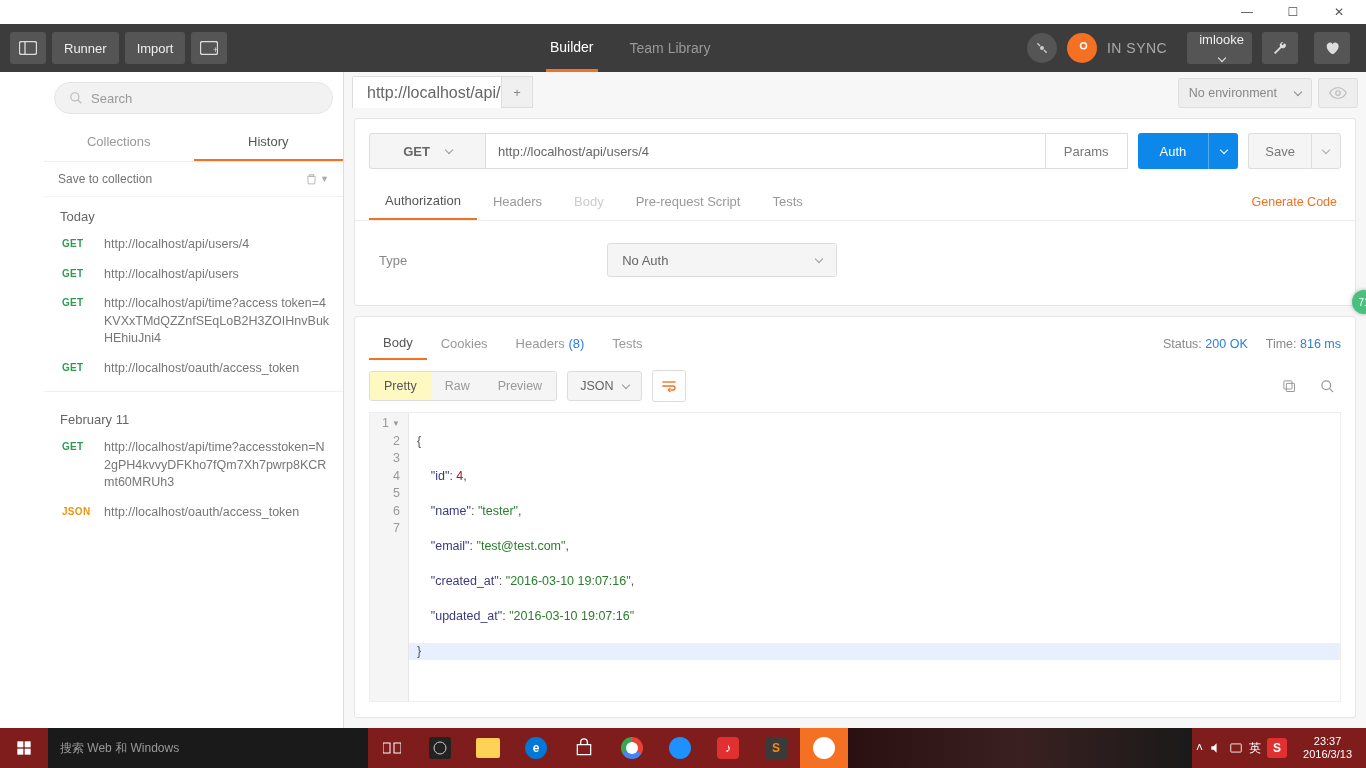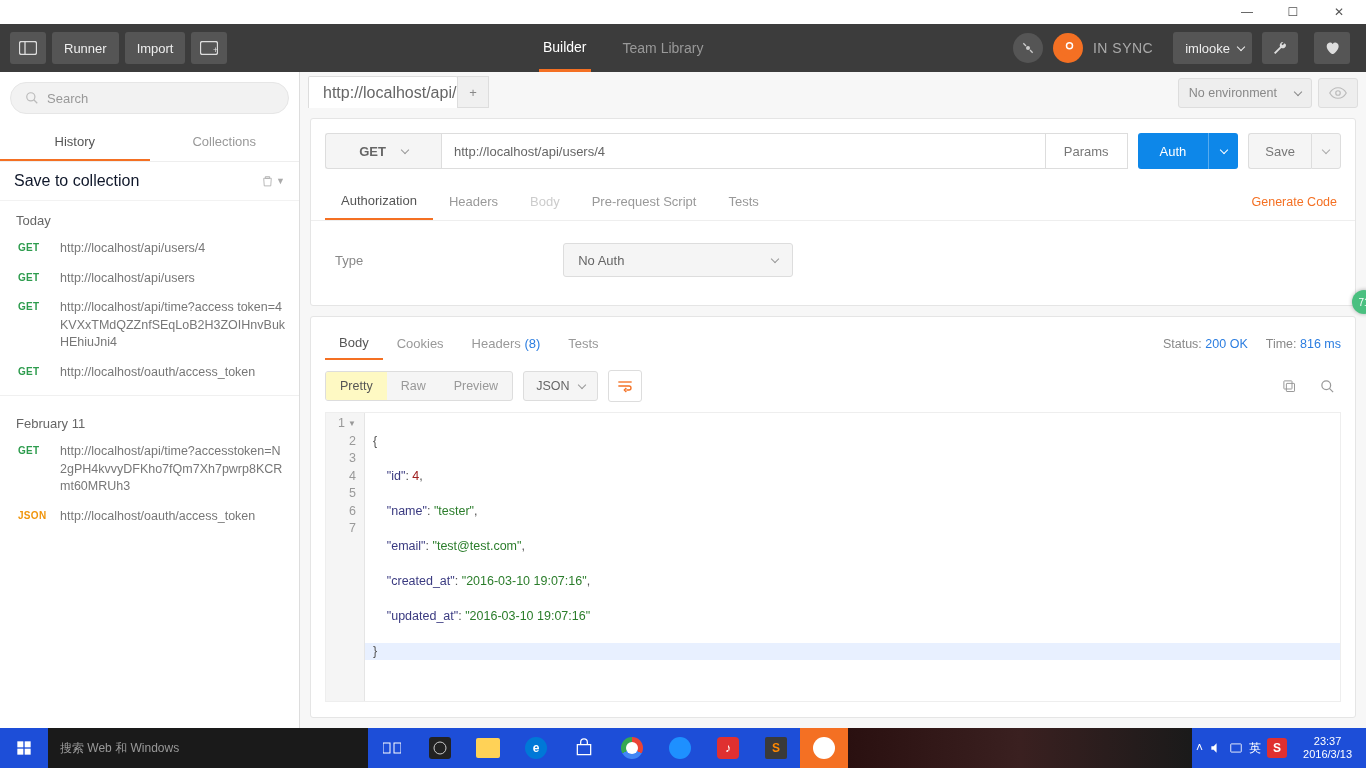--- a/index.html
+++ b/index.html
@@ -12,35 +12,35 @@
 
 .topbar { height: 48px; background: #3c3c3c; display: flex; align-items: center; padding: 0 10px; color: #ccc; }
 .topbar .tb-btn { background: #555; border-radius: 3px; height: 32px; display: flex; align-items: center; justify-content: center; padding: 0 12px; margin-right: 6px; cursor: pointer; color: #eee; font-size: 13px; }
 .topbar .tb-icon { width: 36px; padding: 0; }
 .topbar .center-tabs { flex: 1; display: flex; justify-content: center; gap: 28px; align-items: center; font-size: 14px; }
 .topbar .center-tab { padding: 0 4px; height: 48px; display: flex; align-items: center; color: #999; cursor: pointer; }
 .topbar .center-tab.active { color: #fff; border-bottom: 3px solid #f47023; }
 .topbar .right { display: flex; align-items: center; gap: 10px; }
 .rnd-icon { width: 30px; height: 30px; border-radius: 50%; display: flex; align-items: center; justify-content: center; }
 .sync-lbl { color: #aaa; font-size: 14px; margin-right: 10px; letter-spacing: 0.5px; }
-.user-chip { background: #555; height: 32px; border-radius: 3px; padding: 0 8px 0 12px; display: flex; align-items: center; color: #eee; gap: 8px; }
+.user-chip { background: #555; height: 32px; border-radius: 3px; padding: 0 8px 0 12px; display: flex; align-items: center; color: #eee; gap: 8px; flex-direction: column; }
 
 
 .mainsplit { display: flex; height: calc(768px - 24px - 48px - 40px); }
 
 
 .sidebar { width: 300px; border-right: 1px solid #ddd; display: flex; flex-direction: column; background: #fff; }
 .search-wrap { padding: 10px; }
 .search-box { background: #f2f2f2; border: 1px solid #e6e6e6; border-radius: 16px; height: 32px; display: flex; align-items: center; padding: 0 14px; color: #999; }
 .search-box svg { margin-right: 8px; }
 .side-tabs { display: flex; border-bottom: 1px solid #eee; }
 .side-tab { flex: 1; text-align: center; padding: 10px 0; color: #999; cursor: pointer; font-size: 13px; }
 .side-tab.active { color: #555; border-bottom: 2px solid #f47023; }
 .save-row { display: flex; justify-content: space-between; align-items: center; padding: 10px 14px; border-bottom: 1px solid #f2f2f2; }
-.save-link { color: #0f172a; font-size: 16px; }
+.save-link { color: #737373; font-size: 12px; }
 .trash { color: #aaa; display: flex; align-items: center; gap: 2px; }
 .hist-section { padding: 12px 16px 6px; color: #666; font-size: 13px; }
 .hist-item { display: flex; padding: 6px 12px 6px 18px; gap: 10px; cursor: pointer; align-items: flex-start; }
 .hist-method { font-size: 10px; font-weight: 700; min-width: 32px; padding-top: 2px; letter-spacing: 0.3px; }
 .m-get { color: #2e9c4e; }
 .m-post { color: #f0950c; }
 .hist-url { color: #777; font-size: 12.5px; word-break: break-all; line-height: 1.4; }
 .hist-divider { height: 1px; background: #f0f0f0; margin: 8px 0; }
 
 
@@ -96,32 +96,32 @@
 .gutter { background: #f5f5f5; color: #999; text-align: right; padding: 2px 8px 2px 12px; user-select: none; line-height: 1.4; border-right: 1px solid #e5e5e5; }
 .gutter div { display: flex; align-items: center; justify-content: flex-end; gap: 3px; }
 .code-lines { padding: 2px 8px; line-height: 1.4; white-space: pre; flex: 1; }
 .code-lines div.cur { background: #e8f0ff; margin: 0 -8px; padding: 0 8px; }
 .tok-key { color: #3a3a80; }
 .tok-num { color: #a02020; }
 .tok-str { color: #2b7d2b; }
 .tok-punc { color: #555; }
 
 
-.taskbar { height: 40px; background: #1d4ed8; display: flex; align-items: center; color: #ccc; font-size: 12px; }
+.taskbar { height: 40px; background: #7f1d1d; display: flex; align-items: center; color: #ccc; font-size: 12px; }
 .tb-start { width: 48px; height: 40px; display: flex; align-items: center; justify-content: center; }
 .tb-search { flex: 0 0 320px; height: 40px; display: flex; align-items: center; padding: 0 12px; color: #999; background: #1a1a1a; }
 .tb-apps { display: flex; align-items: center; height: 40px; }
 .tb-app { width: 48px; height: 40px; display: flex; align-items: center; justify-content: center; }
 .tb-bg { flex: 1; height: 40px; background: linear-gradient(90deg, #2a1010, #3a2020, #1a1a1a); }
 .tb-tray { display: flex; align-items: center; gap: 6px; padding: 0 4px; }
 .tb-clock { text-align: center; padding: 0 10px; line-height: 1.2; font-size: 11px; color: #fff; }
 .chev { border: solid currentColor; border-width: 0 1.5px 1.5px 0; display: inline-block; padding: 2.5px; }
 .chev-down { transform: rotate(45deg); margin-bottom: 2px; }
 .float-badge { position: absolute; right: -10px; top: 218px; width: 24px; height: 24px; border-radius: 50%; background: #4ac080; color: #fff; display: flex; align-items: center; justify-content: center; font-size: 10px; z-index: 50; box-shadow: 0 0 4px rgba(0,0,0,0.3); }
-.posrel { position: relative; }
+.posrel { position: relative; padding-left: 44px; }
 </style>
 </head>
 <body>
 
 <div class="win-chrome">
   <div class="win-btn">—</div>
   <div class="win-btn">☐</div>
   <div class="win-btn">✕</div>
 </div>
 
@@ -182,22 +182,22 @@
     <div class="search-wrap">
       <div class="search-box">
         <svg width="14" height="14" viewBox="0 0 24 24">
             <circle cx="10" cy="10" r="7" fill="none" stroke="#bbb" stroke-width="2"></circle>
             <line x1="15" y1="15" x2="21" y2="21" stroke="#bbb" stroke-width="2"></line>
           </svg>
         <span>Search</span>
       </div>
     </div>
     <div class="side-tabs">
+      <div class="side-tab">Collections</div>
       <div class="side-tab active">History</div>
-      <div class="side-tab">Collections</div>
     </div>
     <div class="save-row">
       <span class="save-link">Save to collection</span>
       <span class="trash">
         <svg width="13" height="14" viewBox="0 0 24 24">
             <path d="M5 7h14l-1 14H6L5 7zm3-3h8v3H8V4z" fill="none" stroke="#aaa" stroke-width="1.5"></path>
           </svg>
         <span style="font-size:9px">▼</span>
       </span>
     </div>

